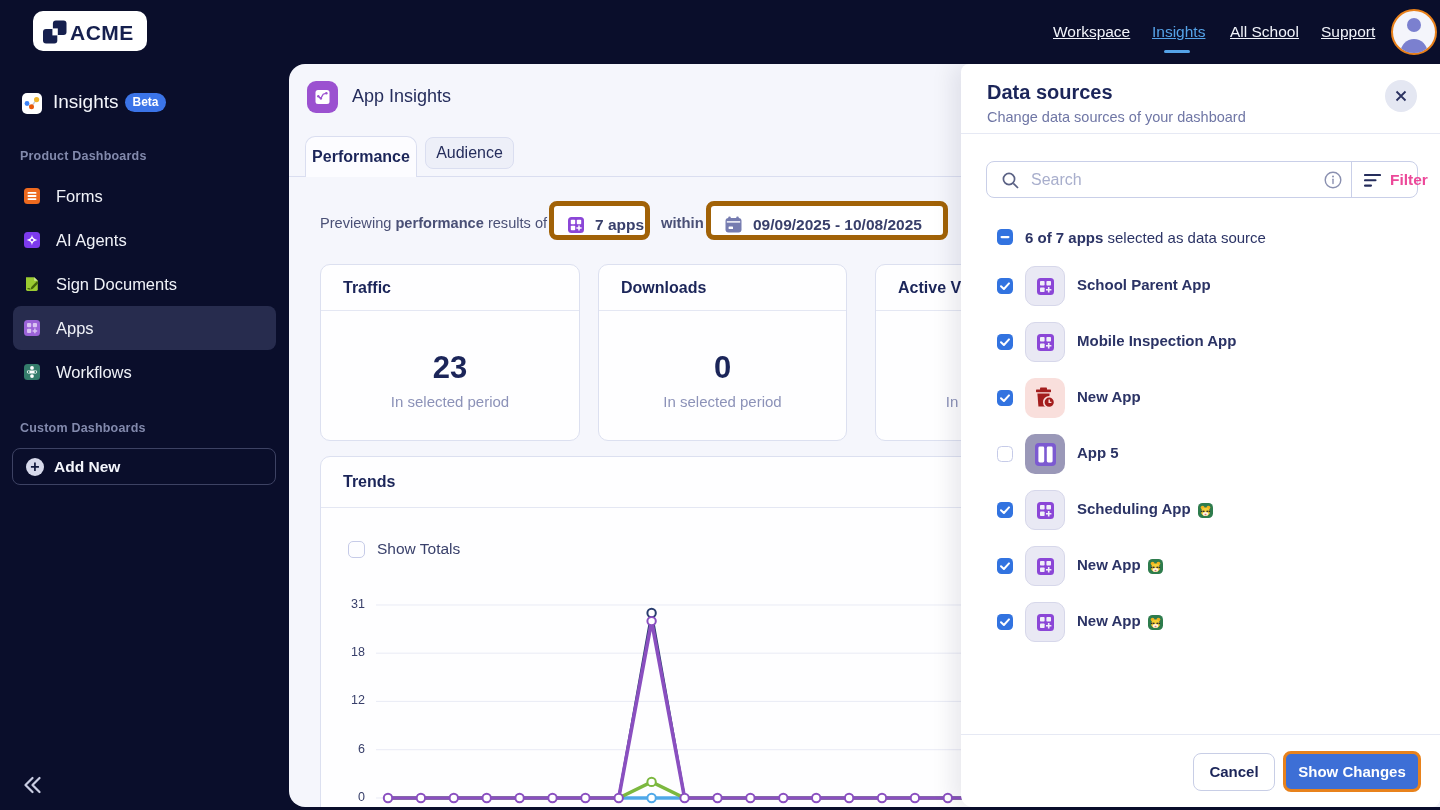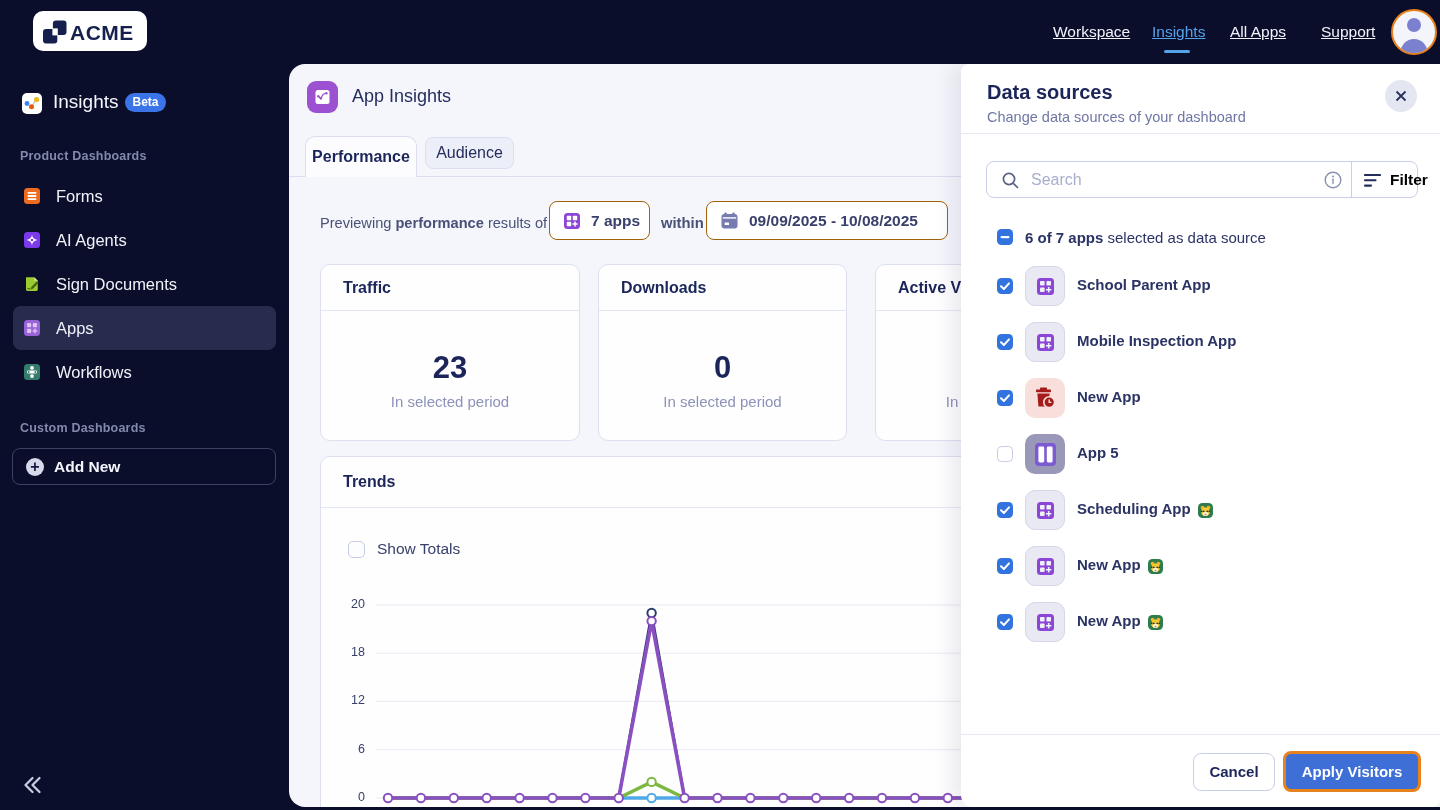--- a/index.html
+++ b/index.html
@@ -28,21 +28,21 @@
 
 #main { left:289px; top:64px; width:1151px; height:743px; background:#F5F6FC; border-radius:16px 0 0 16px; z-index:5; overflow:hidden; }
 .in-main { position:absolute; }
 #appins-ic { left:18px; top:17px; width:31px; height:32px; background:#9B51D0; border-radius:9px; }
 #appins-t { left:63px; top:22px; font-size:18px; color:#252D5C; font-weight:500; }
 #tabline { left:0; top:112px; width:1151px; height:1px; background:#DADEF0; }
 .tab { top:72px; height:41px; border:1px solid #DADEF0; font-size:16px; line-height:39px; text-align:center; }
 #tab1 { left:16px; width:112px; background:#FCFCFF; border-bottom:none; border-radius:10px 10px 0 0; font-weight:bold; color:#1B2559; z-index:2; }
 #tab2 { left:136px; top:73px; height:32px; width:89px; background:#EDEFF8; border-radius:8px; line-height:30px; color:#252D5C; }
 #preview { left:31px; top:151px; font-size:14.6px; color:#4A5076; }
-.pillbox { top:137px; height:39px; background:#fff; border:1px solid #a16207; border-radius:8px; }
+.pillbox { top:137px; height:39px; background:#fff; border:5px solid #a16207; border-radius:8px; }
 #box-apps { left:260px; width:101px; }
 #box-date { left:417px; width:242px; }
 #within { left:372px; top:151px; font-size:14.8px; font-weight:bold; color:#4A5076; }
 
 .stat { top:200px; height:177px; background:#FEFEFF; border:1px solid #DCE0F0; border-radius:10px; }
 .stat h3 { position:absolute; left:22px; top:14px; font-size:16px; color:#1B2559; font-weight:bold; font-family:"Liberation Sans",sans-serif;text-align:right; }
 .stat .div { position:absolute; left:0; top:45px; width:100%; height:1px; background:#E4E7F3; }
 .stat .num { position:absolute; left:0; top:85px; width:100%; text-align:center; font-size:31px; font-weight:bold; color:#1B2559; }
 .stat .cap { position:absolute; left:0; top:128px; width:100%; text-align:center; font-size:15px; color:#8C92B8; }
 
@@ -129,21 +129,21 @@
       <div class="div"></div>
       <div class="num">0</div>
       <div class="cap">In selected period</div>
   </div>
 
   <div class="in-main" id="trends">
     <h3>Trends</h3>
     <div class="div"></div>
     <div id="showtotals"></div>
     <div id="showtotals-t">Show Totals</div>
-    <div class="ylab" style="left:14px; top:140px;">20</div>
+    <div class="ylab" style="left:14px; top:140px;">31</div>
     <div class="ylab" style="left:14px; top:188px;">18</div>
     <div class="ylab" style="left:14px; top:236px;">12</div>
     <div class="ylab" style="left:14px; top:285px;">6</div>
     <div class="ylab" style="left:14px; top:333px;">0</div>
     <svg width="818" height="360" viewBox="0 0 818 360" style="position:absolute;left:0;top:0;">
       <g stroke="#E9EBF5" stroke-width="1">
         <line x1="55" y1="148" x2="818" y2="148"></line>
         <line x1="55" y1="196.2" x2="818" y2="196.2"></line>
         <line x1="55" y1="244.4" x2="818" y2="244.4"></line>
         <line x1="55" y1="292.7" x2="818" y2="292.7"></line>
@@ -187,21 +187,21 @@
     <svg width="114" height="40" viewBox="0 0 114 40" style="position:absolute;left:0;top:0;">
       <rect x="19.9" y="9.4" width="13.6" height="14.5" rx="3" fill="#16204E"></rect>
       <rect x="10" y="17.9" width="14.3" height="14.5" rx="3" fill="#16204E"></rect>
       <rect x="19.4" y="17.4" width="5.4" height="7" fill="#fff"></rect>
       <text x="37" y="28.5" font-family="Liberation Sans" font-size="21" font-weight="bold" fill="#16204E" letter-spacing="0.5">ACME</text>
     </svg>
   </div>
   <div class="abs nav" style="left:1053px;">Workspace</div>
   <div class="abs nav" id="nav-insights" style="left:1152px;">Insights</div>
   <div class="abs" id="nav-underline"></div>
-  <div class="abs nav" style="left:1230px;">All Apps</div>
+  <div class="abs nav" style="left:1230px;">All School</div>
   <div class="abs nav" style="left:1321px;">Support</div>
   <div class="abs" id="avatar">
     <svg width="42" height="42" viewBox="0 0 42 42" style="position:absolute;left:0;top:0;border-radius:50%;">
       <circle cx="21" cy="14" r="7" fill="#7B80CF"></circle>
       <path d="M7.5 42 a13.5 14 0 0 1 27 0 z" fill="#7B80CF"></path>
     </svg>
   </div>
 </div>
 
 <div class="abs" id="sidebar">
@@ -299,21 +299,21 @@
         <rect x="8.3" y="7.6" width="1.4" height="5.6" rx="0.7" fill="#8A90B0"></rect>
       </svg>
     <div style="position:absolute;left:364px;top:0;width:1px;height:35px;background:#C9CFE8;"></div>
     <svg width="17" height="15" viewBox="0 0 17 15" style="position:absolute;left:377px;top:11px;">
         <g stroke="#252D5C" stroke-width="2.1" stroke-linecap="round">
           <line x1="1" y1="2" x2="16" y2="2"></line>
           <line x1="1" y1="7.3" x2="11.5" y2="7.3"></line>
           <line x1="1" y1="12.6" x2="7" y2="12.6"></line>
         </g>
       </svg>
-    <div style="position:absolute;left:403px;top:0;height:35px;line-height:35px;font-size:15.5px;font-weight:bold;color:#000000;">Filter</div>
+    <div style="position:absolute;left:403px;top:0;height:35px;line-height:35px;font-size:15.5px;font-weight:bold;color:#ec4899;">Filter</div>
   </div>
   <div class="in-p" id="p-count">
     <div class="abs chk on" style="left:0;top:0;"><svg width="16" height="16" viewBox="0 0 16 16">
           <rect x="3.5" y="7" width="9" height="2.2" rx="1.1" fill="#fff"></rect>
         </svg></div>
     <div class="abs" style="left:28px;top:0px;font-size:15px;color:#2B3365;white-space:nowrap;"><b>6 of 7 apps</b> selected as data source</div>
   </div>
 
   <div class="in-p row" style="top:202px;">
     <div class="abs chk on" style="left:0;top:12px;"><svg width="16" height="16" viewBox="0 0 16 16">
@@ -447,14 +447,14 @@
         <rect x="2.9" y="7.6" width="1.6" height="1.6" fill="#2B2B2B"></rect>
         <rect x="10.5" y="7.6" width="1.6" height="1.6" fill="#2B2B2B"></rect>
         <circle cx="5.8" cy="8.3" r="0.85" fill="#2B2B2B"></circle>
         <circle cx="9.2" cy="8.3" r="0.85" fill="#2B2B2B"></circle>
         <ellipse cx="7.5" cy="10.9" rx="2.8" ry="1.9" fill="#FDF3E3"></ellipse>
         <ellipse cx="7.5" cy="11.4" rx="1" ry="0.75" fill="#D8707E"></ellipse>
       </svg>
   </div>
   <div class="in-p" id="p-footdiv"></div>
   <div class="in-p" id="btn-cancel">Cancel</div>
-  <div class="in-p" id="btn-apply">Apply Visitors</div>
+  <div class="in-p" id="btn-apply">Show Changes</div>
 </div>
 
 </body></html>

